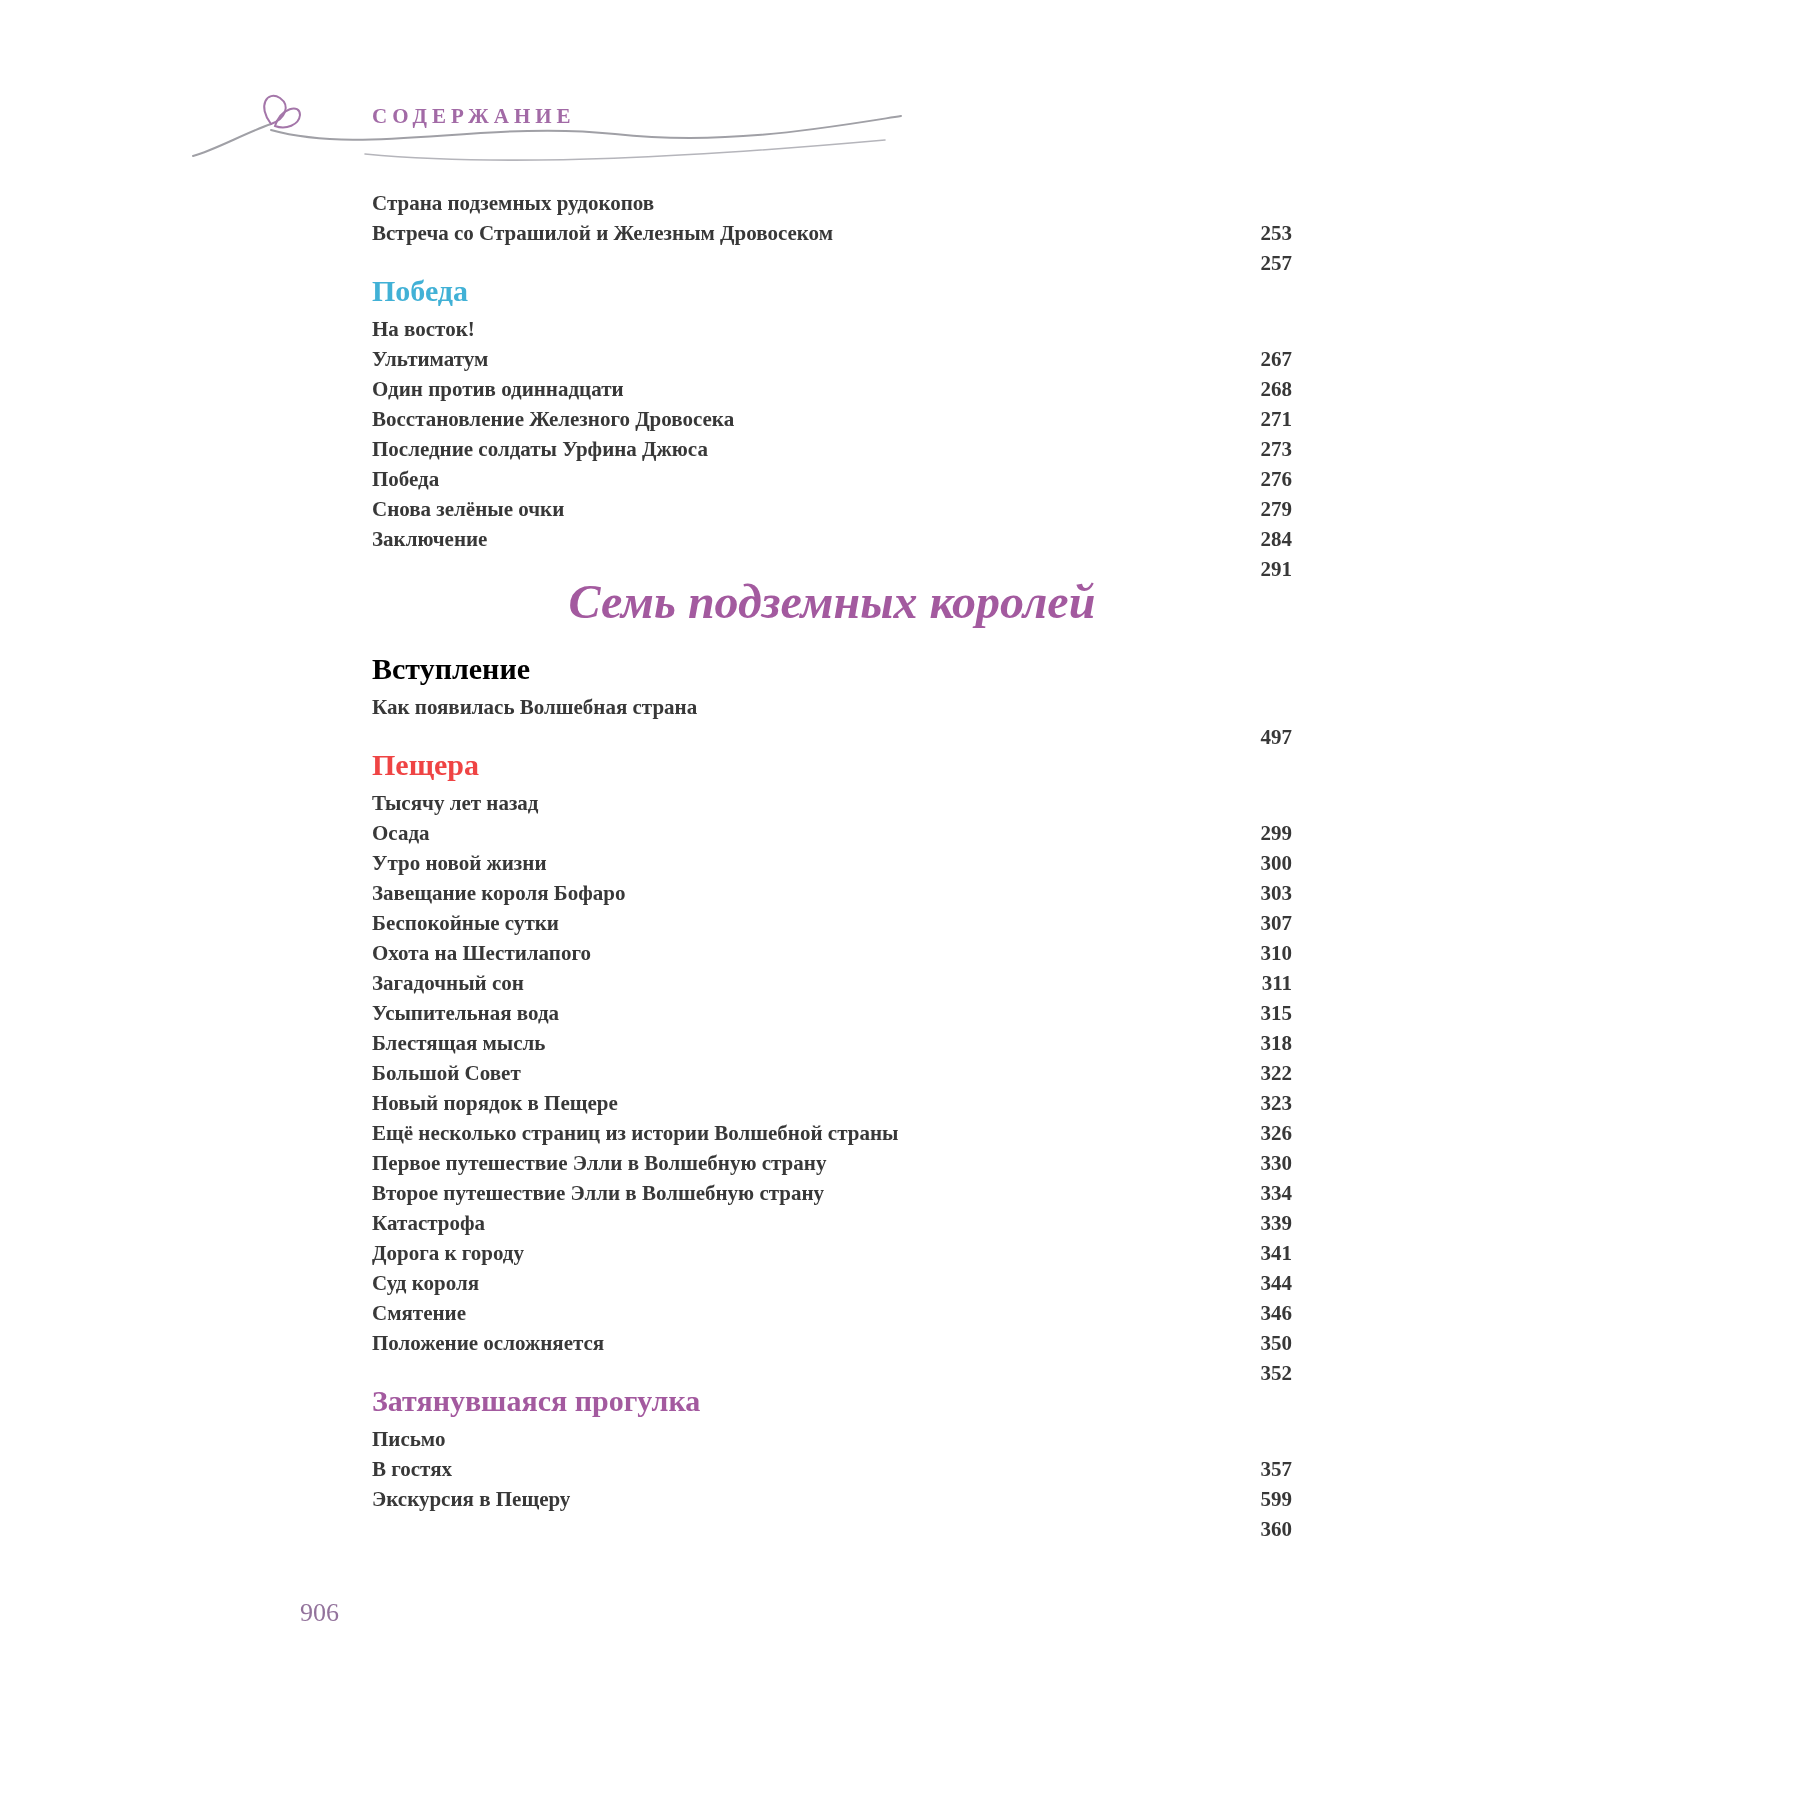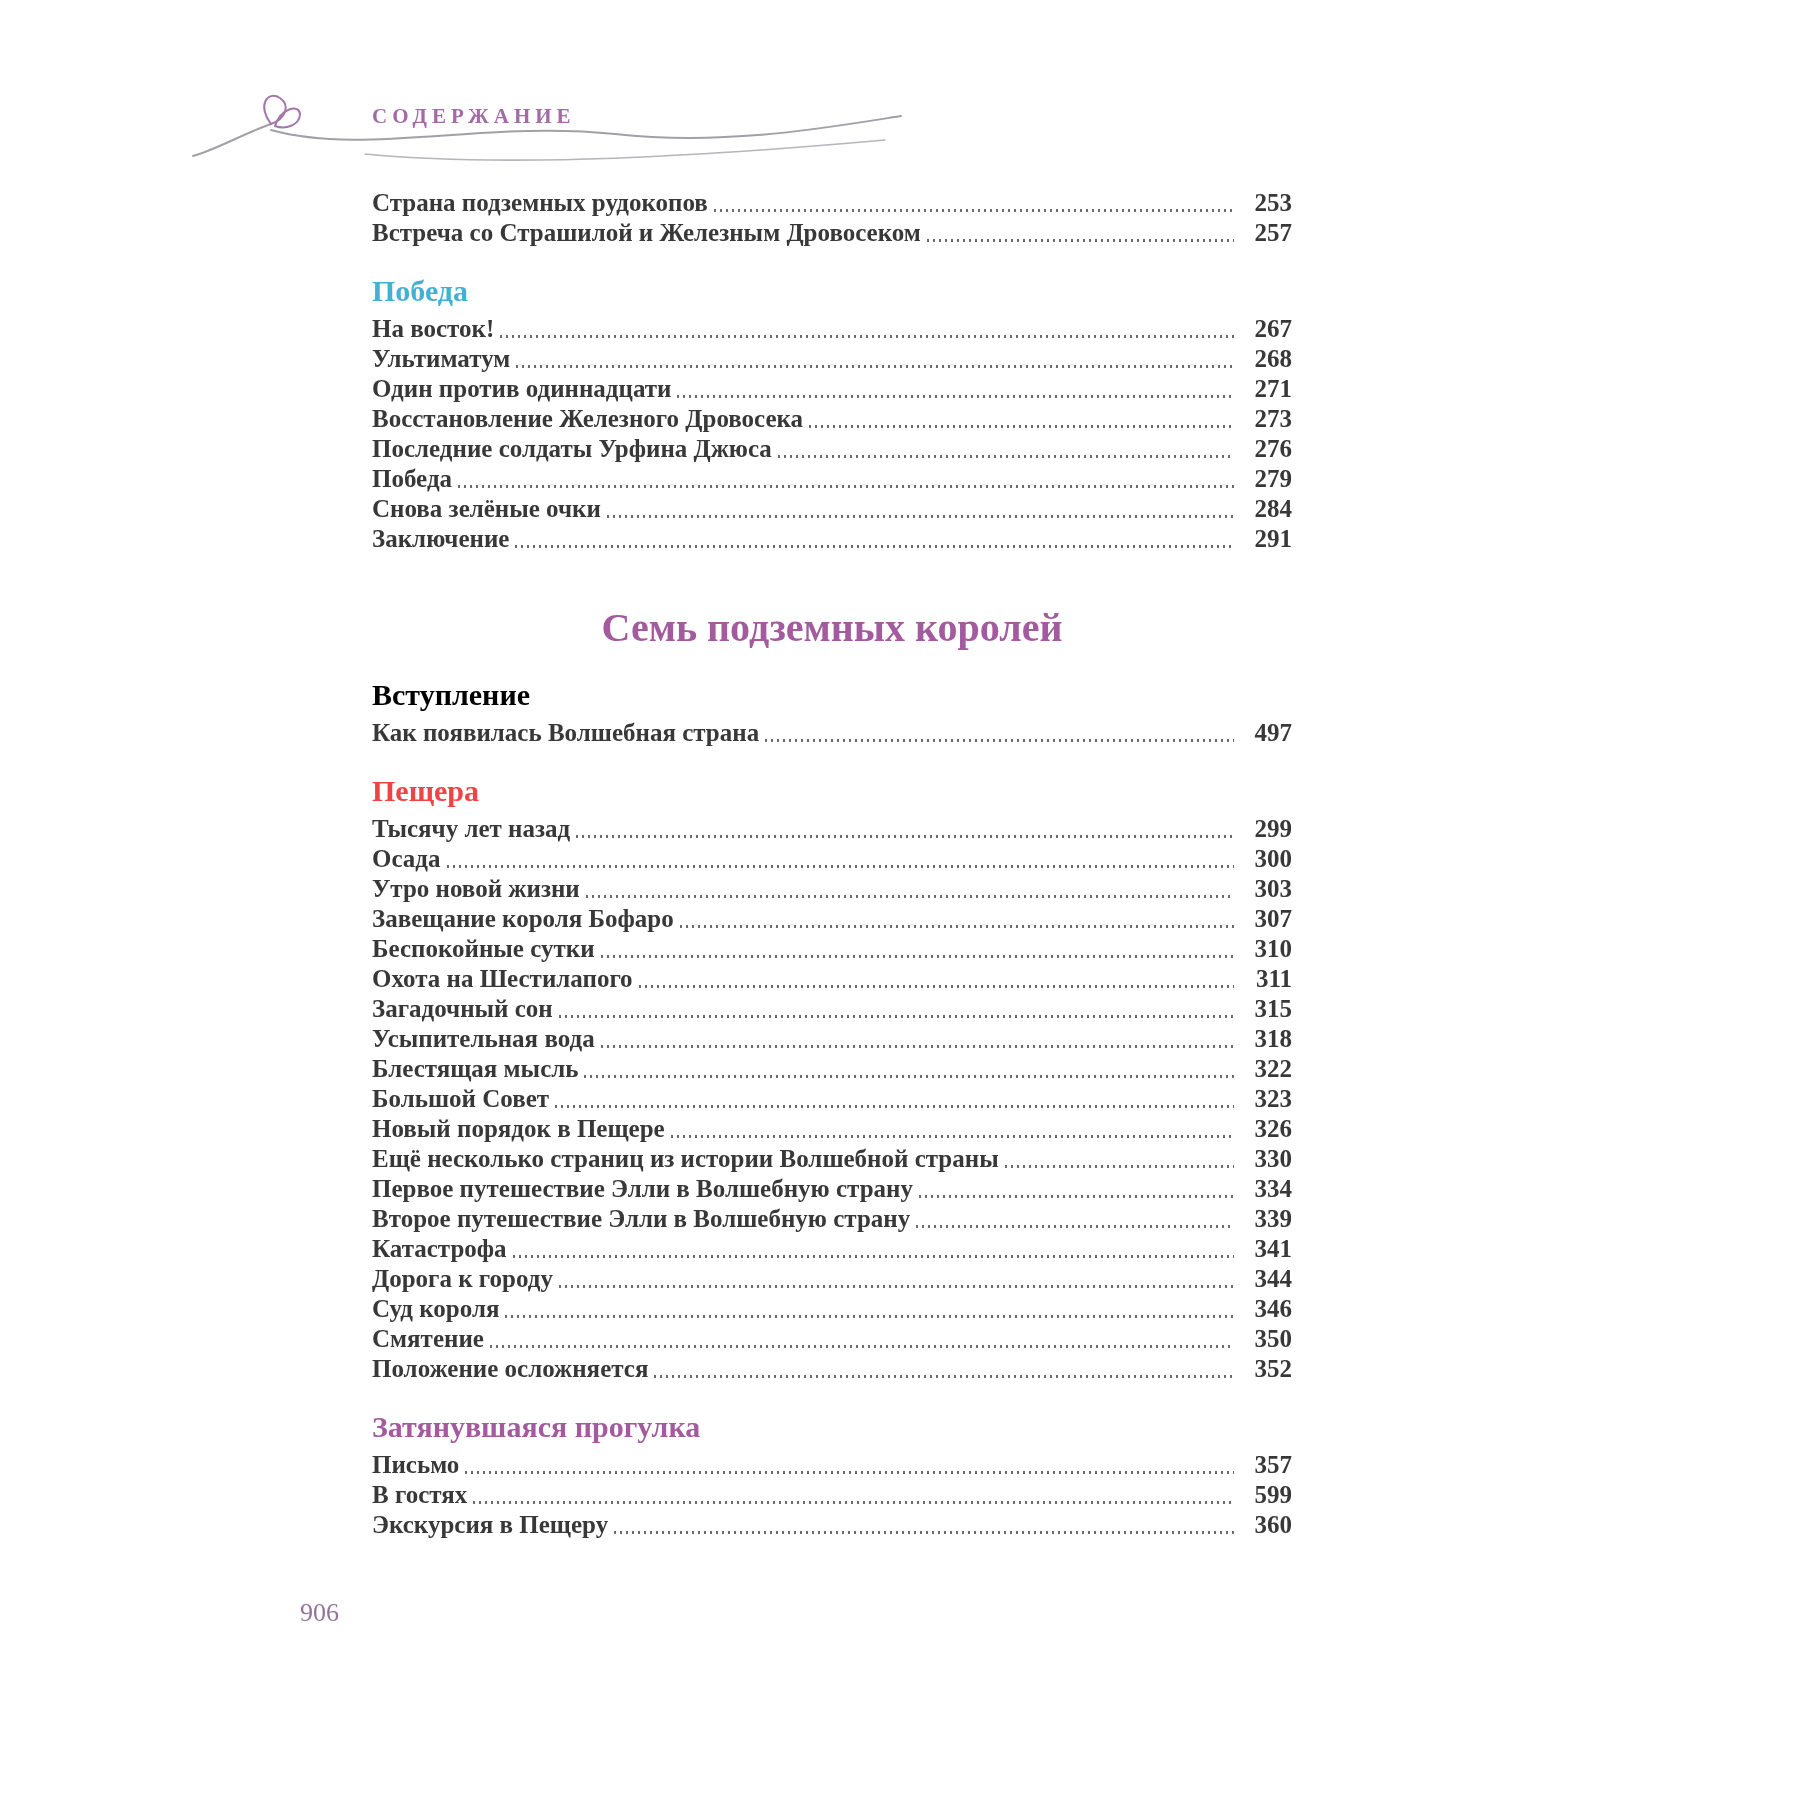--- a/index.html
+++ b/index.html
@@ -43,23 +43,24 @@
     left: 372px;
     top: 182px;
     width: 920px;
   }
   .entry-list {
     margin: 6px 0 0 0;
   }
   .entry {
     display: flex;
     height: 30px;
-    font-size: 25px;
+    font-size: 21px;
     line-height: 30px;
     font-weight: 600;
+    flex-direction: column;
   }
   .entry-title {
     white-space: nowrap;
     flex: 0 0 auto;
   }
   .leader {
     flex: 1 1 auto;
     margin: 0 2px 0 4px;
     background-image: radial-gradient(circle, #6b6b6b 1.2px, rgba(0,0,0,0) 1.5px);
     background-size: 6px 3px;
@@ -72,26 +73,27 @@
     text-align: right;
     white-space: nowrap;
   }
   .section-heading {
     font-size: 30px;
     line-height: 34px;
     font-weight: bold;
     margin: 26px 0 4px 0;
   }
   .book-title {
-    font-size: 40px;
+    font-size: 48px;
     line-height: 48px;
     font-weight: bold;
     text-align: center;
-    margin: 50px 0 10px 0;
+    margin: 24px 0 10px 0;
     color: var(--accent-purple, #a35a9f);
+    font-style: italic;
   }
   .footer-page-number {
     position: absolute;
     left: 300px;
     top: 1598px;
     font-size: 26px;
     color: var(--footer-purple, #93739c);
   }
 </style>
 </head>

